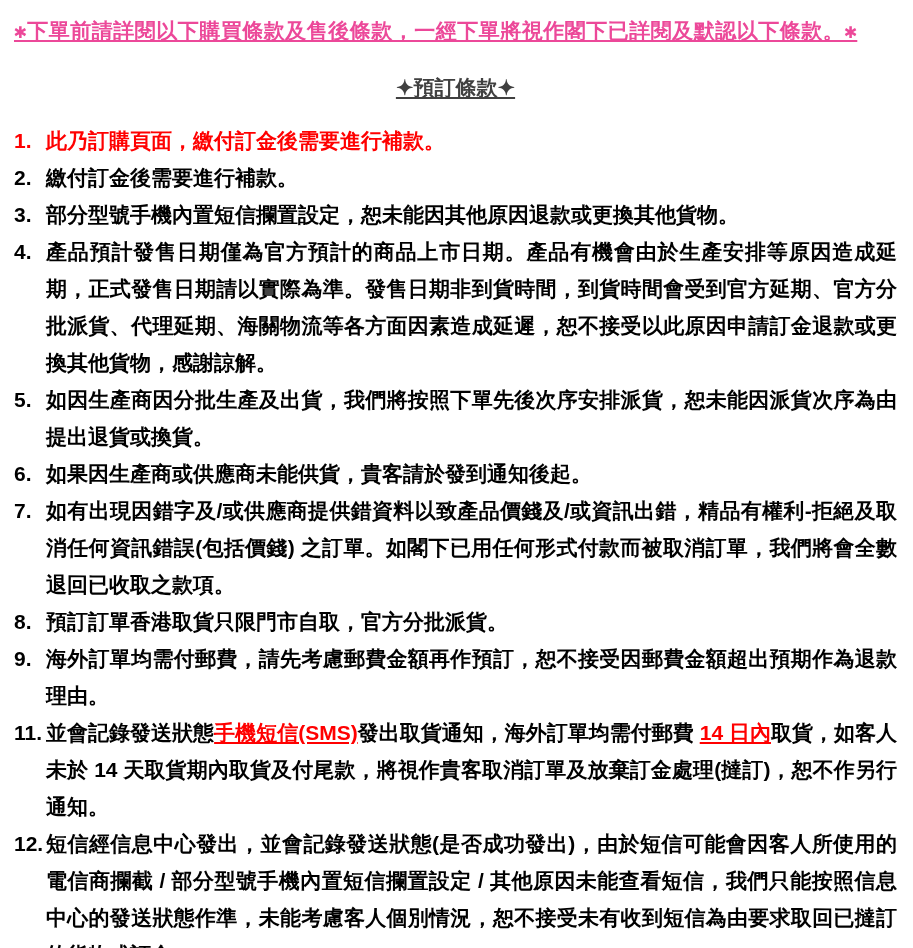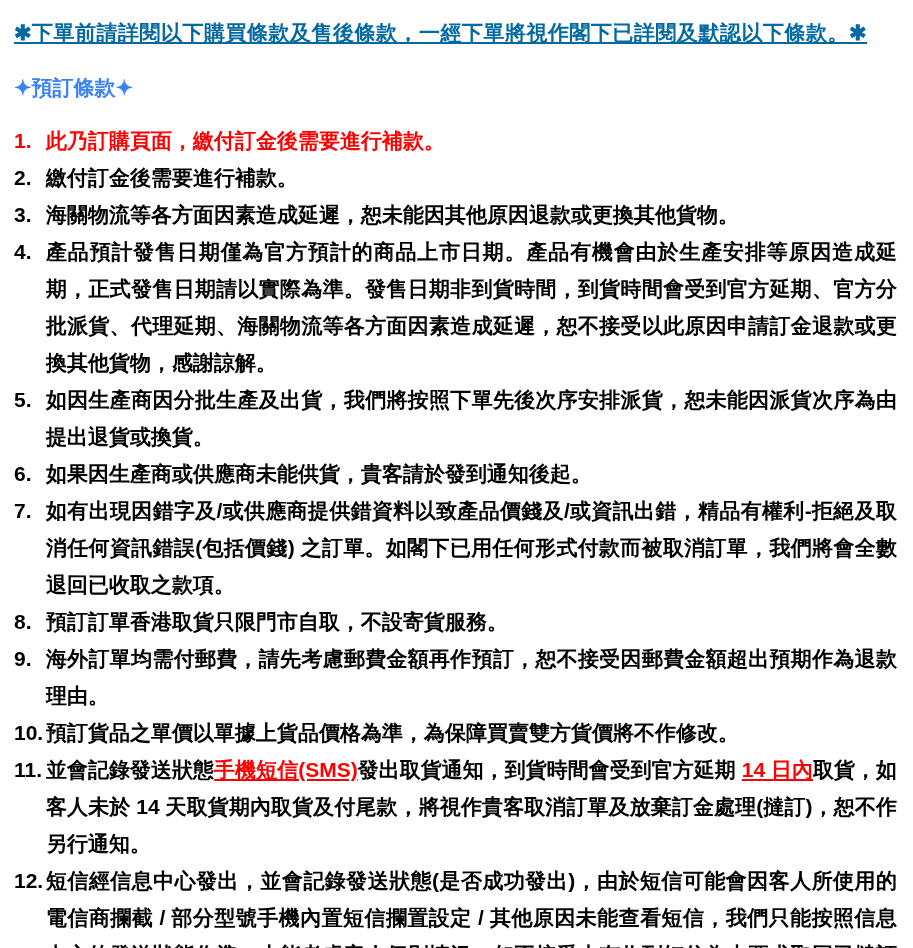--- a/index.html
+++ b/index.html
@@ -13,28 +13,31 @@
     box-sizing: border-box;
     padding: 10px 16px 10px 12px;
     background: #ffffff;
     font-family: "Liberation Sans", sans-serif;
     font-weight: 700;
     font-size: 21px;
     color: #000000;
     line-height: 37px;
   }
   .notice {
-    color: #0369a1;
+    color: #ec4899;
     text-decoration: underline;
     margin: 4px 0 18px 2px;
     letter-spacing: 0.5px;
+    font-family: Liberation Mono, monospace;
   }
   .section-heading {
-    color: #3b82f6;
+    color: #404040;
+    text-decoration: underline;
     margin: 0 0 16px 2px;
+    text-align: center;
   }
   .terms-list {
     margin: 0;
     padding: 0;
   }
   .term-row {
     display: flex;
     align-items: flex-start;
   }
   .term-num {
@@ -65,52 +68,48 @@
       <div class="term-row">
         <span class="term-num red">1.</span>
         <div class="term-text red"><span>此乃訂購頁面，繳付訂金後需要進行補款。</span></div>
       </div>
       <div class="term-row">
         <span class="term-num">2.</span>
         <div class="term-text"><span>繳付訂金後需要進行補款。</span></div>
       </div>
       <div class="term-row">
         <span class="term-num">3.</span>
-        <div class="term-text"><span>海關物流等各方面因素造成延遲，恕未能因其他原因退款或更換其他貨物。</span></div>
+        <div class="term-text"><span>部分型號手機內置短信攔置設定，恕未能因其他原因退款或更換其他貨物。</span></div>
       </div>
       <div class="term-row">
         <span class="term-num">4.</span>
         <div class="term-text"><span>產品預計發售日期僅為官方預計的商品上市日期。產品有機會由於生產安排等原因造成延期，正式發售日期請以實際為準。發售日期非到貨時間，到貨時間會受到官方延期、官方分批派貨、代理延期、海關物流等各方面因素造成延遲，恕不接受以此原因申請訂金退款或更換其他貨物，感謝諒解。</span></div>
       </div>
       <div class="term-row">
         <span class="term-num">5.</span>
         <div class="term-text"><span>如因生產商因分批生產及出貨，我們將按照下單先後次序安排派貨，恕未能因派貨次序為由提出退貨或換貨。</span></div>
       </div>
       <div class="term-row">
         <span class="term-num">6.</span>
         <div class="term-text"><span>如果因生產商或供應商未能供貨，貴客請於發到通知後起。</span></div>
       </div>
       <div class="term-row">
         <span class="term-num">7.</span>
         <div class="term-text"><span>如有出現因錯字及/或供應商提供錯資料以致產品價錢及/或資訊出錯，精品有權利-拒絕及取消任何資訊錯誤(包括價錢) 之訂單。如閣下已用任何形式付款而被取消訂單，我們將會全數退回已收取之款項。</span></div>
       </div>
       <div class="term-row">
         <span class="term-num">8.</span>
-        <div class="term-text"><span>預訂訂單香港取貨只限門市自取，不設寄貨服務。</span></div>
+        <div class="term-text"><span>預訂訂單香港取貨只限門市自取，官方分批派貨。</span></div>
       </div>
       <div class="term-row">
         <span class="term-num">9.</span>
         <div class="term-text"><span>海外訂單均需付郵費，請先考慮郵費金額再作預訂，恕不接受因郵費金額超出預期作為退款理由。</span></div>
       </div>
       <div class="term-row">
-        <span class="term-num">10.</span>
-        <div class="term-text"><span>預訂貨品之單價以單據上貨品價格為準，為保障買賣雙方貨價將不作修改。</span></div>
-      </div>
-      <div class="term-row">
         <span class="term-num">11.</span>
-        <div class="term-text"><span>並會記錄發送狀態</span><span class="seg-ru">手機短信(SMS)</span><span>發出取貨通知，到貨時間會受到官方延期 </span><span class="seg-ru">14 日內</span><span>取貨，如客人未於 14 天取貨期內取貨及付尾款，將視作貴客取消訂單及放棄訂金處理(撻訂)，恕不作另行通知。</span></div>
+        <div class="term-text"><span>並會記錄發送狀態</span><span class="seg-ru">手機短信(SMS)</span><span>發出取貨通知，海外訂單均需付郵費 </span><span class="seg-ru">14 日內</span><span>取貨，如客人未於 14 天取貨期內取貨及付尾款，將視作貴客取消訂單及放棄訂金處理(撻訂)，恕不作另行通知。</span></div>
       </div>
       <div class="term-row">
         <span class="term-num">12.</span>
         <div class="term-text"><span>短信經信息中心發出，並會記錄發送狀態(是否成功發出)，由於短信可能會因客人所使用的電信商攔截 / 部分型號手機內置短信攔置設定 / 其他原因未能查看短信，我們只能按照信息中心的發送狀態作準，未能考慮客人個別情況，恕不接受未有收到短信為由要求取回已撻訂的貨物或訂金。</span></div>
       </div>
     </div>
 </div>
 
 </body></html>

